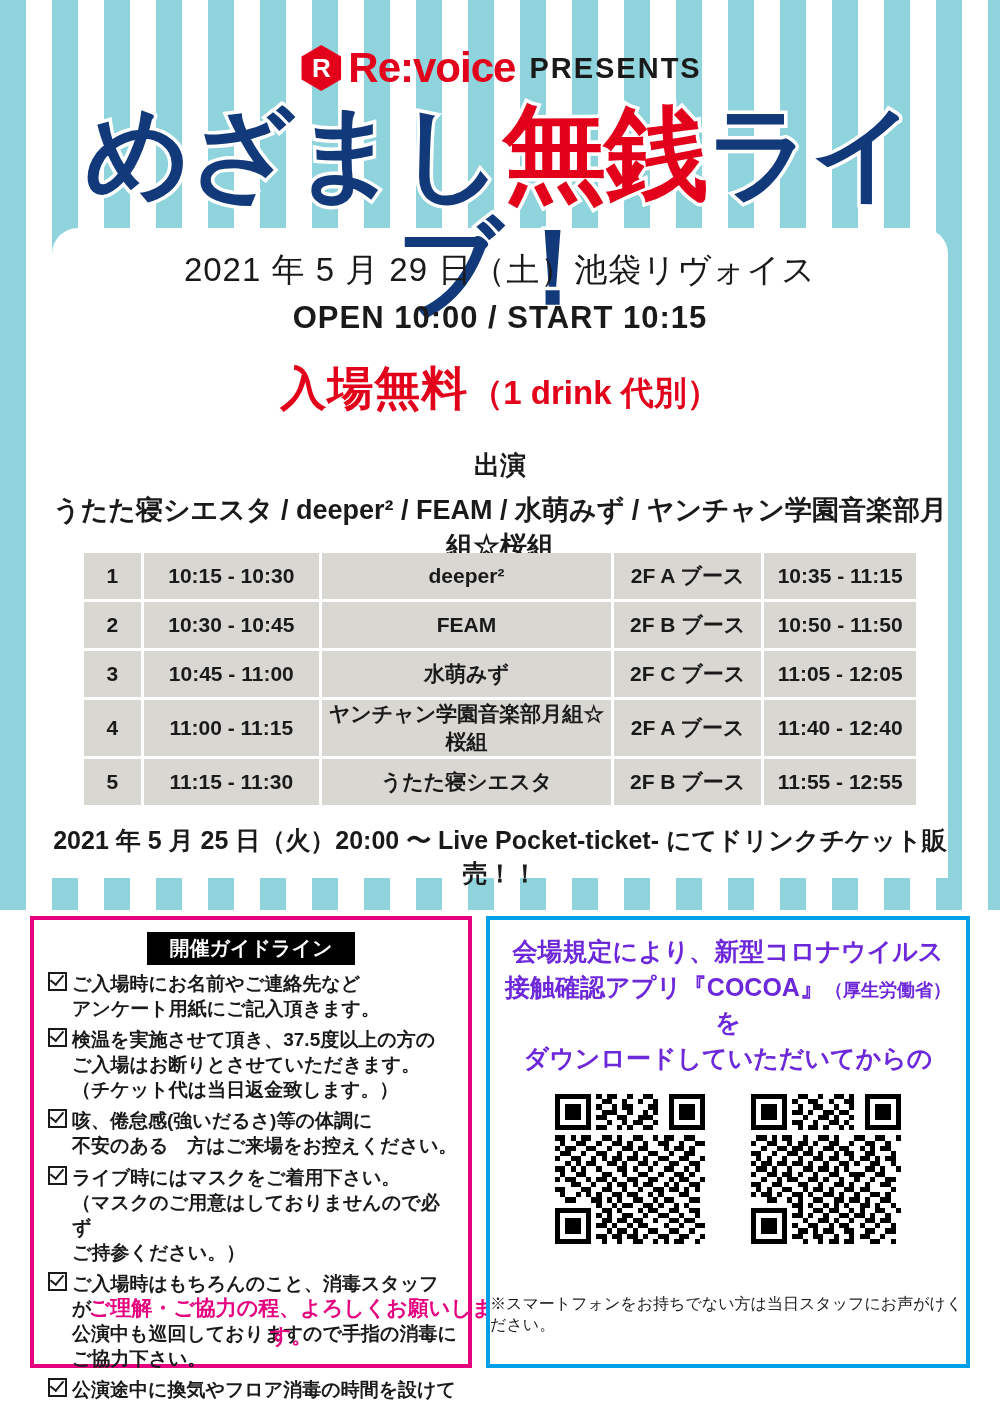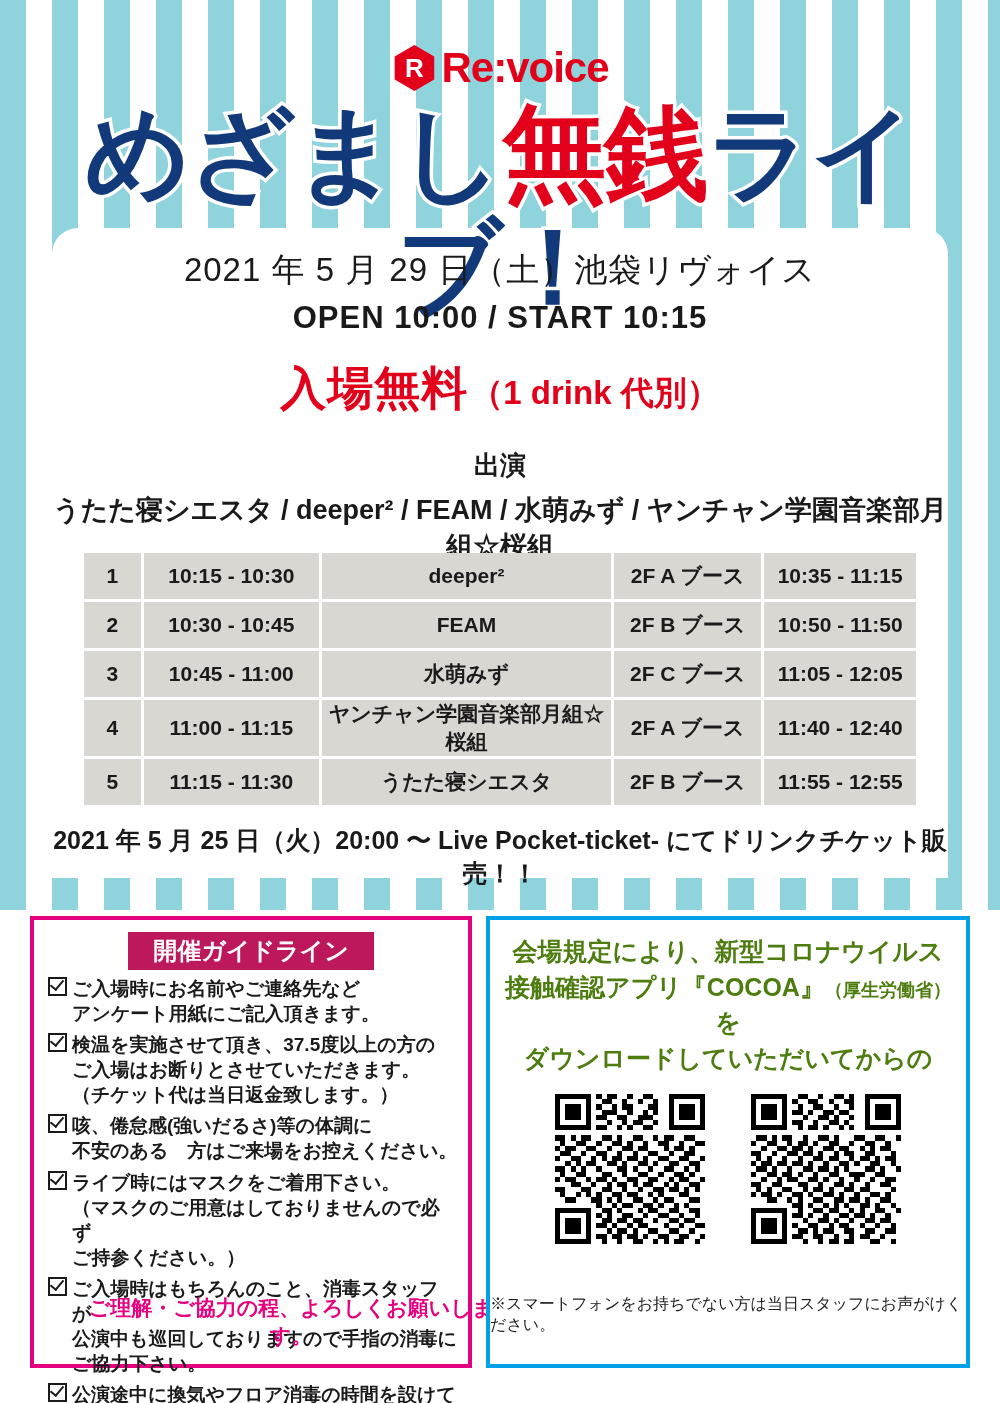--- a/index.html
+++ b/index.html
@@ -203,24 +203,24 @@
     left: 30px;
     top: 916px;
     width: 442px;
     height: 452px;
     border: 4px solid #e4007f;
     background: #ffffff;
     box-sizing: border-box;
   }
   .guideline-title {
     margin: 12px auto 6px auto;
-    width: 246px;
-    background: #be185d;
+    width: 208px;
+    background: #000000;
     color: #ffffff;
-    font-size: 24px;
+    font-size: 20px;
     font-weight: bold;
     text-align: center;
     padding: 3px 0;
   }
   .guideline-list {
     margin: 6px 0 0 0;
     padding: 0 10px 0 14px;
     list-style: none;
   }
   .guideline-list li {
@@ -265,21 +265,21 @@
     top: 916px;
     width: 484px;
     height: 452px;
     border: 4px solid #00a0e9;
     background: #ffffff;
     box-sizing: border-box;
   }
   .cocoa-head {
     margin-top: 14px;
     text-align: center;
-    color: #4d7c0f;
+    color: #6d28d9;
     font-size: 25px;
     font-weight: bold;
     line-height: 1.42;
     padding: 0 8px;
   }
   .cocoa-head .ministry { font-size: 18px; }
   .qr-row {
     margin-top: 18px;
     display: flex;
     justify-content: center;
@@ -316,20 +316,21 @@
 
 <div class="banner">
   <div class="banner-white-card"></div>
 </div>
 
 <div class="presents-row">
   <div class="revoice-logo">
     <div class="revoice-mark">R</div>
     <div class="revoice-word">Re:voice</div>
   </div>
+  <div class="presents-text">PRESENTS</div>
 </div>
 
 <div class="main-title">
   <span>めざまし</span><span class="accent">無銭</span><span>ライブ！</span>
 </div>
 
 <div class="info-block">
   <div class="info-date">2021 年 5 月 29 日（土）池袋リヴォイス</div>
   <div class="info-time">OPEN 10:00 / START 10:15</div>
   <div class="free-row">

